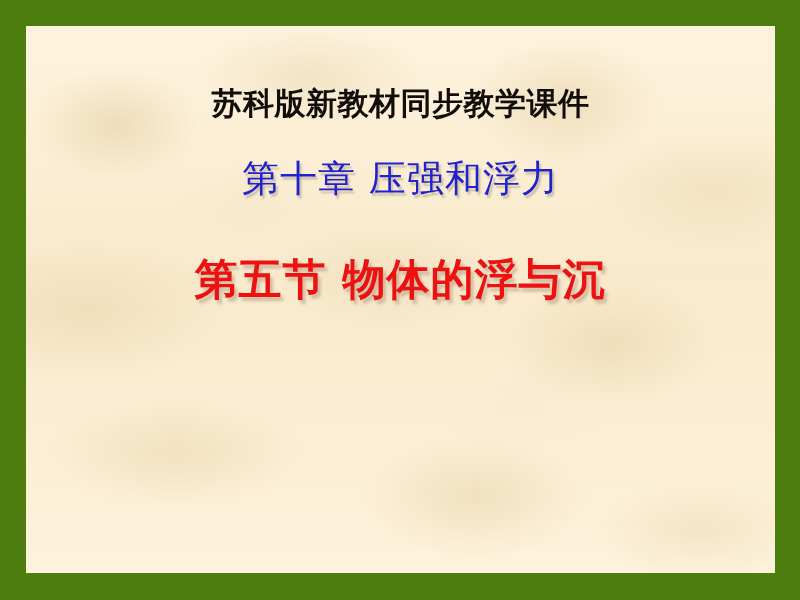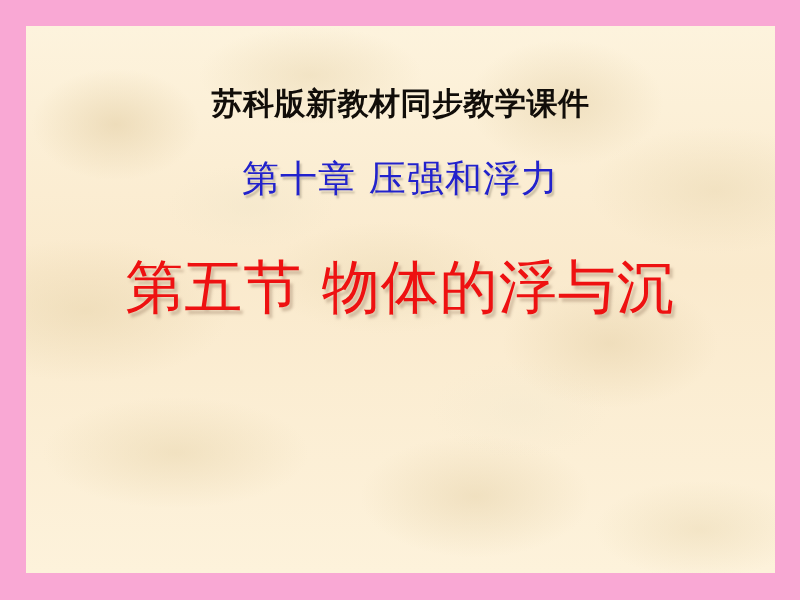--- a/index.html
+++ b/index.html
@@ -84,31 +84,31 @@
     letter-spacing: 1px;
     text-shadow: 2px 3px 2px rgba(120,110,90,0.38);
   }
 
   
   #line-3 {
     position: absolute;
     top: 232px;
     left: 0;
     width: 100%;
-    font-size: 58px;
-    font-weight: normal;
+    font-size: 43px;
+    font-weight: bold;
     color: #ee1111;
     letter-spacing: 1px;
     text-shadow: 3px 4px 3px rgba(150,120,95,0.40);
   }
 </style>
 </head>
 <body>
 
-<div id="slide" style="background: #f9a8d4; padding-left: 30px;">
+<div id="slide" style="background: #4d7c0f; padding-left: 30px;">
 
   <div id="panel">
 
     <div class="title-block">
 
       <div class="line" id="line-1" style="color: rgb(17, 13, 9);">苏科版新教材同步教学课件</div>
 
       <div class="line" id="line-2" style="color: rgb(34, 34, 204);">第十章  压强和浮力</div>
 
       <div class="line" id="line-3" style="color: rgb(238, 17, 17);">第五节  物体的浮与沉</div>

